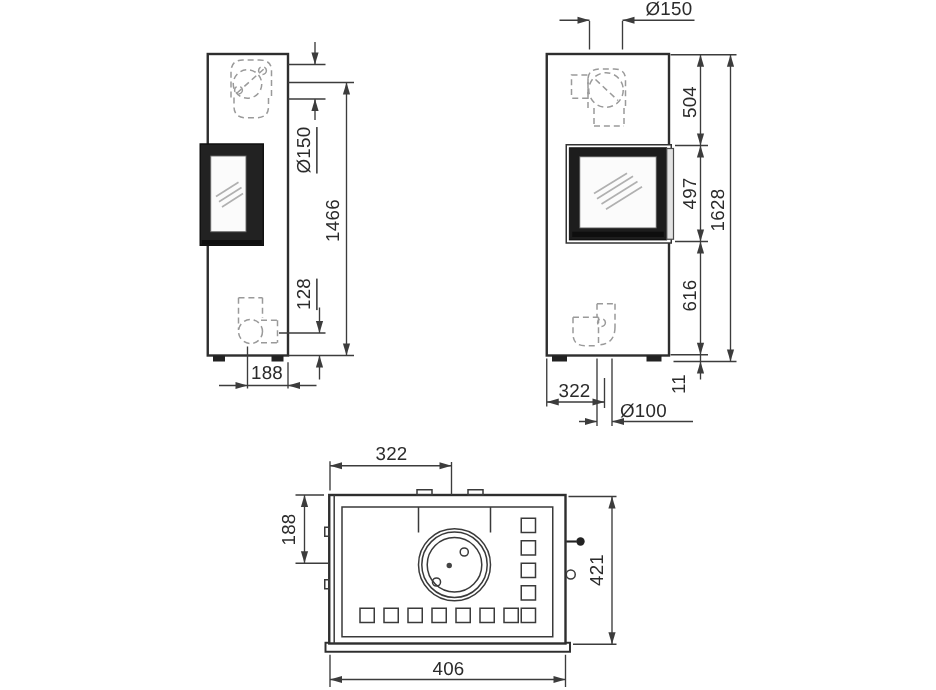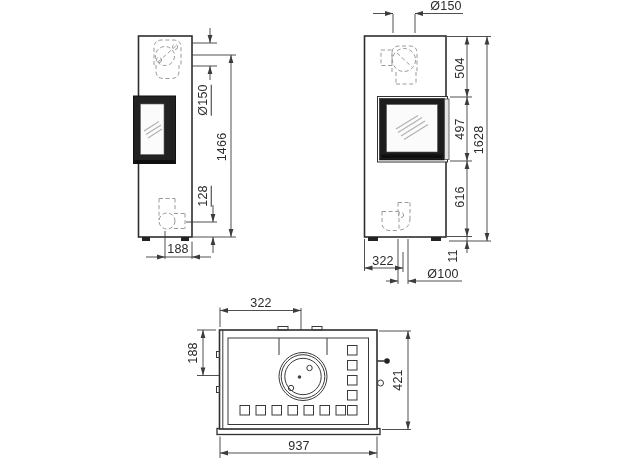--- a/index.html
+++ b/index.html
@@ -224,20 +224,20 @@
 <div class="dim rot ul" style="left:204px;top:196px">128</div>
 <div class="dim" style="left:178px;top:249px">188</div>
 
 <div class="dim" style="left:446px;top:6px">Ø150</div>
 <div class="dim rot" style="left:460px;top:68px">504</div>
 <div class="dim rot" style="left:460px;top:129px">497</div>
 <div class="dim rot" style="left:479px;top:140px">1628</div>
 <div class="dim rot" style="left:460px;top:197px">616</div>
 <div class="dim rot" style="left:453px;top:256px">11</div>
 <div class="dim" style="left:383px;top:261px">322</div>
-<div class="dim" style="left:443px;top:274px">Ø100</div>
+<div class="dim" style="left:429px;top:274px">Ø100</div>
 
 <div class="dim" style="left:261px;top:303px">322</div>
 <div class="dim rot" style="left:193px;top:353px">188</div>
-<div class="dim" style="left:299px;top:446px">937</div>
+<div class="dim" style="left:299px;top:446px">406</div>
 <div class="dim rot" style="left:398px;top:380px">421</div>
 
 </div>
 
 </body></html>

